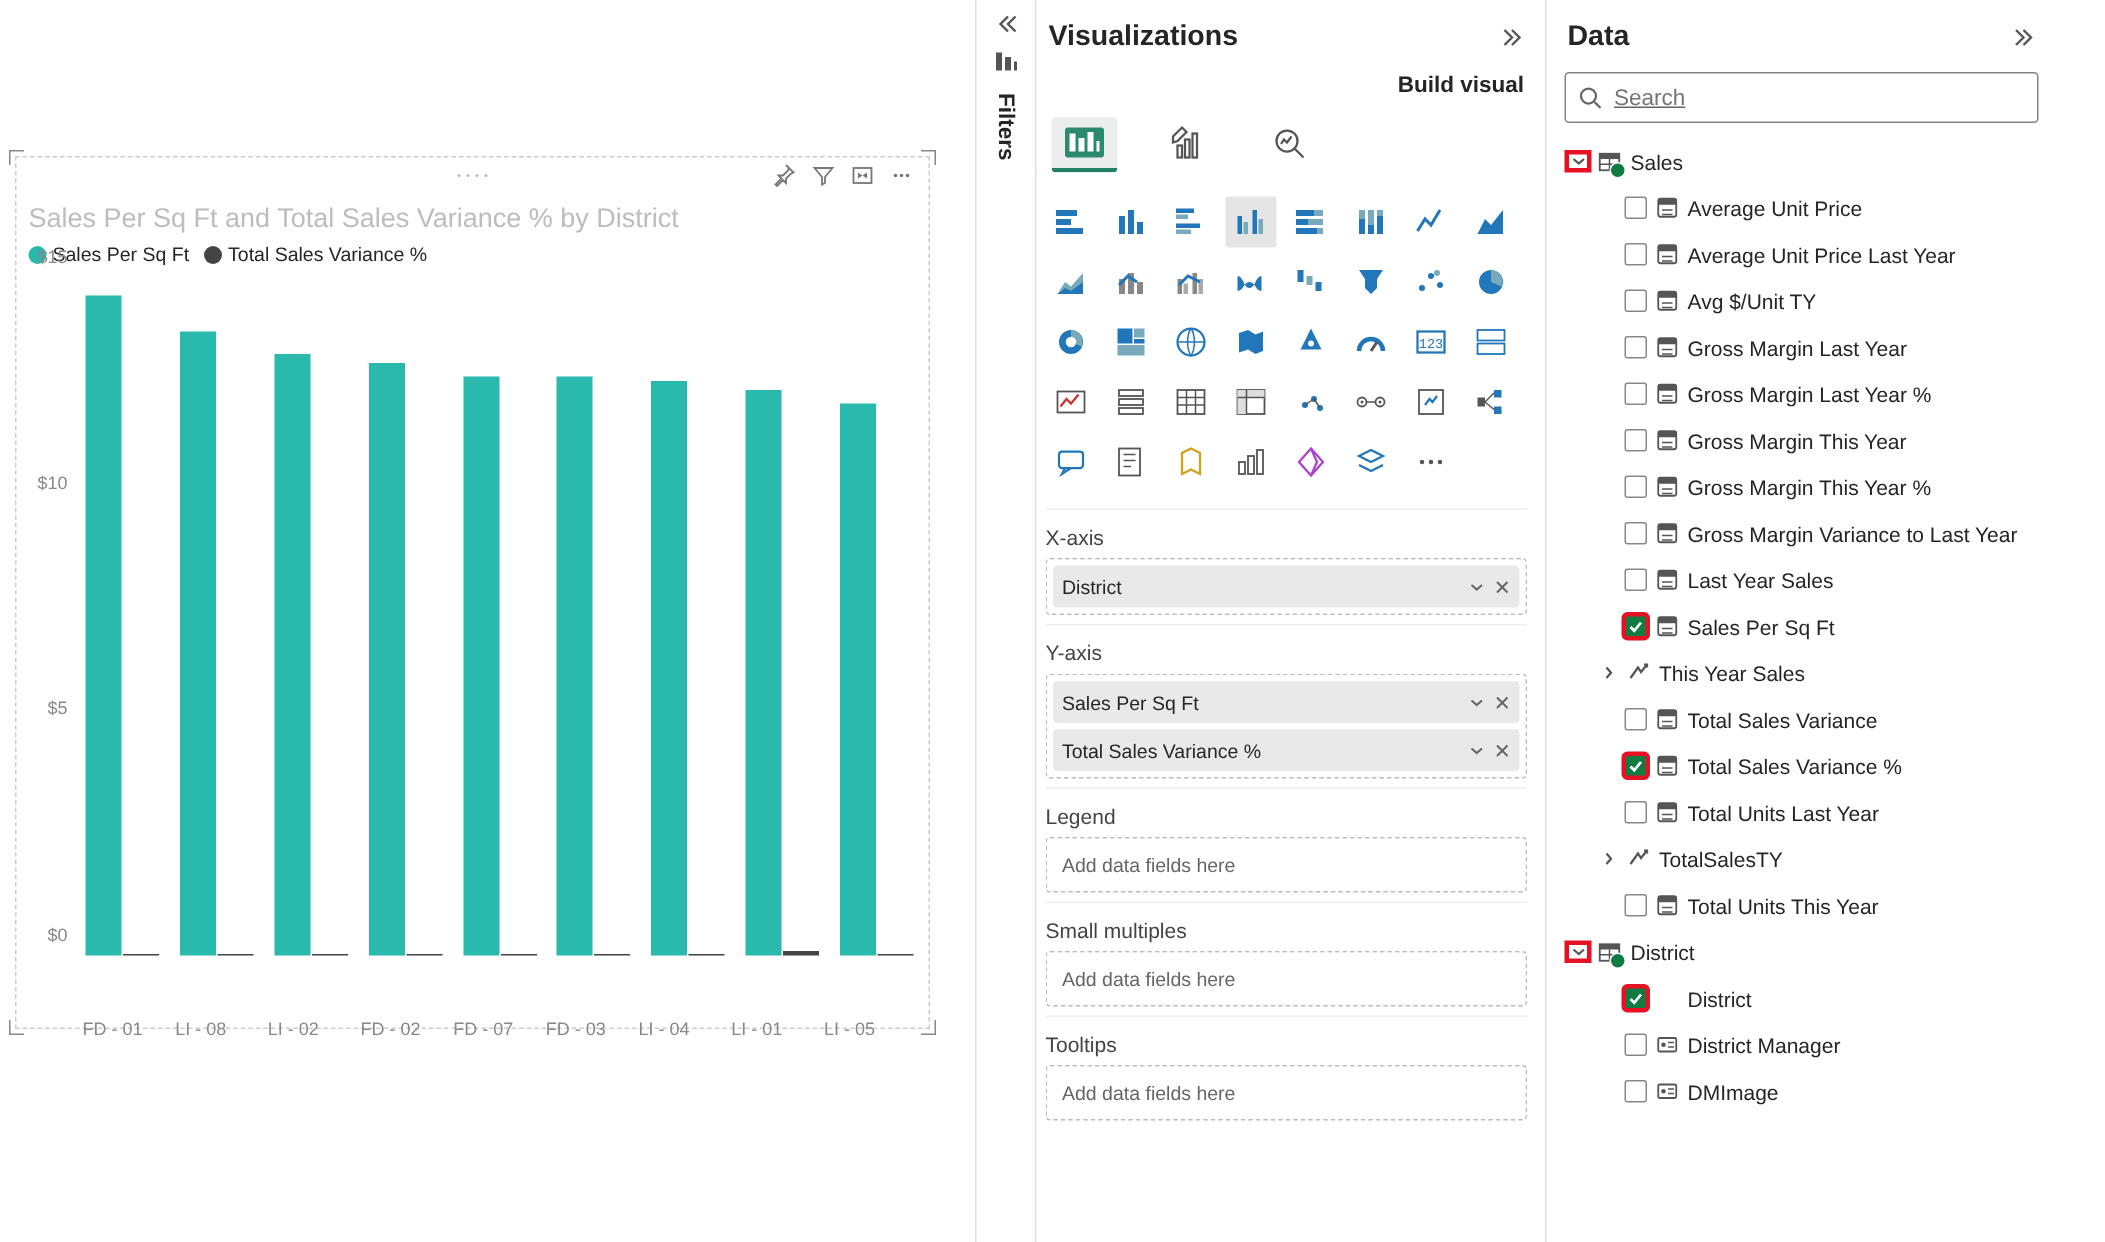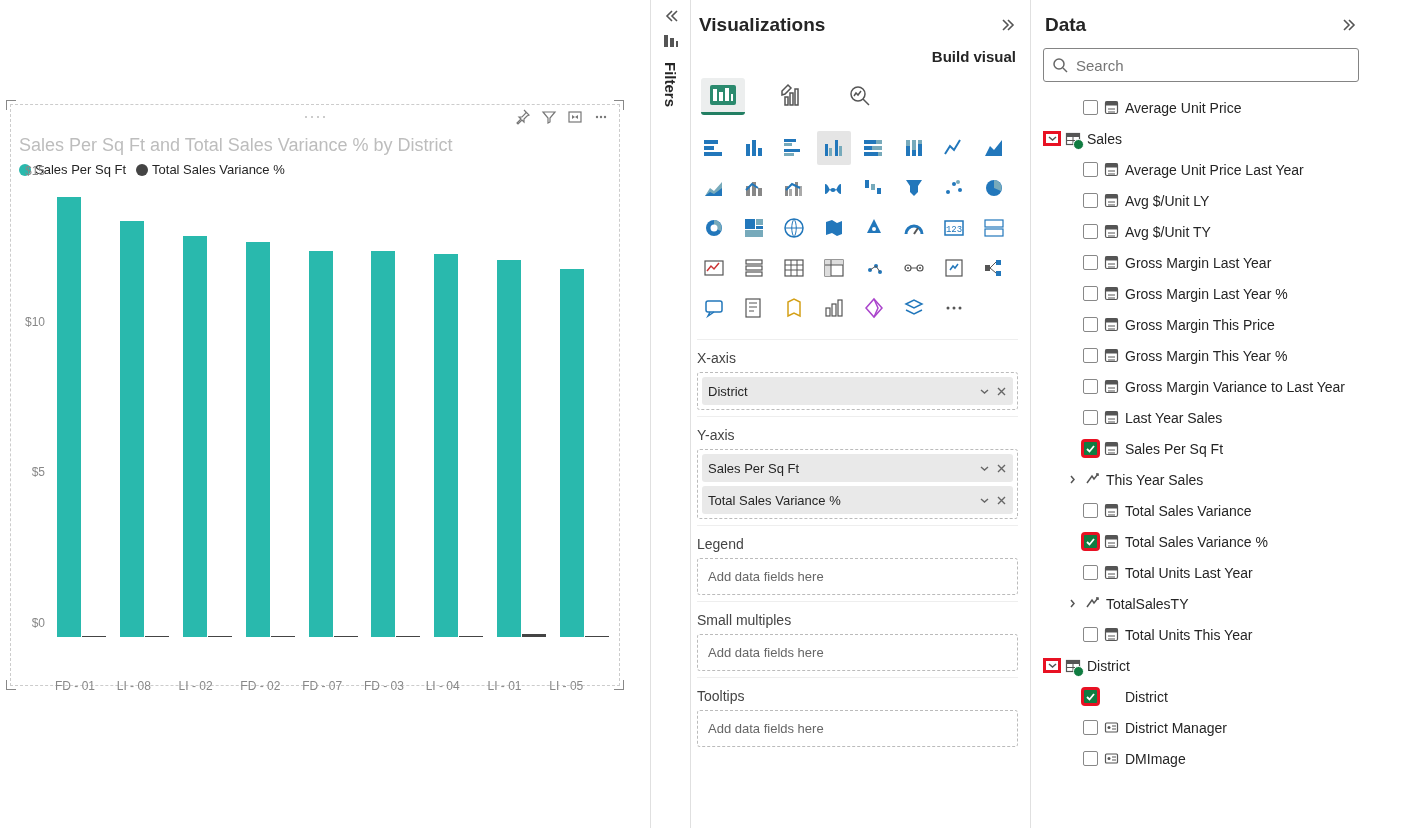--- a/index.html
+++ b/index.html
@@ -36,21 +36,21 @@
   .tab-btn.active { background:#eceeee; border-bottom:3px solid #237f63;}
   .viz-grid { display:grid; grid-template-columns: repeat(8, 34px); gap:6px; padding:6px 0 14px 0;font-family:Liberation Mono, monospace; }
   .viz-icon { width:34px; height:34px; display:flex; align-items:center; justify-content:center; border-radius:2px; color:#1f6fa8;}
   .viz-icon.selected { background:#e5e5e5; }
   .well-label { font-size:14px; color:#444; padding:10px 0 6px 0; border-top:1px solid #eee;}
   .well { border:1px dashed #bbb; border-radius:3px; padding:4px; min-height:34px; margin-bottom:6px;}
   .chip { background:#e9e9e9; border-radius:3px; height:28px; display:flex; align-items:center; justify-content:space-between; padding:0 6px; font-size:13px; margin-bottom:4px;}
   .chip:last-child{margin-bottom:0;}
   .chip .ctrls { display:flex; gap:6px; color:#666;}
   .placeholder { color:#666; font-size:13px; padding:6px 6px;}
-  .search-box { display:flex; align-items:center; gap:8px; border:1px solid #848484; border-radius:3px; height:34px; padding:0 8px; margin:6px 0 10px 0; font-size:15px; color:#666;}
+  .search-box { display:flex; align-items:center; gap:8px; border:1px solid #848484; border-radius:3px; height:34px; padding:0 8px; margin:6px 0 10px 0; font-size:15px; color:#666;text-decoration:underline;}
   .search-box input { border:none; outline:none; font-size:15px; flex:1; }
   .tree { font-size:14px; }
   .tree-row { display:flex; align-items:center; gap:6px; height:31px; padding-left:2px;}
   .tree-row.table-row { font-weight:400;}
   .tree-row .chev { width:14px; color:#555; display:flex; justify-content:center;}
   .tree-row .table-icon { position:relative; }
   .tree-row .green-dot { position:absolute; bottom:-3px; right:-3px; width:11px; height:11px; background:#107c41; border:1.5px solid #fff; border-radius:50%;}
   .tree-field { padding-left:40px; }
   .cb { width:15px; height:15px; border:1px solid #888; border-radius:2px; display:inline-flex; align-items:center; justify-content:center; }
   .cb.checked { background:#107c41; border-color:#107c41; color:#fff; }
@@ -596,32 +596,20 @@
   <div class="search-box">
     <span>
         <svg width="16" height="16" viewBox="0 0 16 16">
           <circle cx="7" cy="7" r="5" fill="none" stroke="#666" stroke-width="1.5"></circle>
           <line x1="11" y1="11" x2="15" y2="15" stroke="#666" stroke-width="1.5"></line>
         </svg>
       </span>
     <input placeholder="Search" style="">
   </div>
   <div class="tree" id="field-tree">
-      <div class="tree-row tree-field">
-        <span class="cb"></span>
-        <span class="field-icon">
-          <svg width="15" height="15" viewBox="0 0 15 15">
-            <rect x="1.5" y="1.5" width="12" height="12" rx="1.5" fill="none" stroke="#555" stroke-width="1.2"></rect>
-            <rect x="1.5" y="1.5" width="12" height="4" fill="#555"></rect>
-            <line x1="4" y1="9" x2="11" y2="9" stroke="#555"></line>
-            <line x1="4" y1="12" x2="11" y2="12" stroke="#555"></line>
-          </svg>
-        </span>
-        <span>Average Unit Price</span>
-      </div>
       <div class="tree-row table-row">
         <span class="chev hl-box">
           <svg width="11" height="11" viewBox="0 0 11 11">
             <path d="M2 4l3.5 3L9 4" fill="none" stroke="#555" stroke-width="1.5"></path>
           </svg>
         </span>
         <span class="table-icon">
           <svg width="16" height="16" viewBox="0 0 16 16">
             <rect x="1.5" y="2.5" width="13" height="11" fill="none" stroke="#555" stroke-width="1.2"></rect>
             <rect x="1.5" y="2.5" width="13" height="3.5" fill="#555"></rect>
@@ -635,44 +623,44 @@
       <div class="tree-row tree-field">
         <span class="cb"></span>
         <span class="field-icon">
           <svg width="15" height="15" viewBox="0 0 15 15">
             <rect x="1.5" y="1.5" width="12" height="12" rx="1.5" fill="none" stroke="#555" stroke-width="1.2"></rect>
             <rect x="1.5" y="1.5" width="12" height="4" fill="#555"></rect>
             <line x1="4" y1="9" x2="11" y2="9" stroke="#555"></line>
             <line x1="4" y1="12" x2="11" y2="12" stroke="#555"></line>
           </svg>
         </span>
+        <span>Average Unit Price</span>
+      </div>
+      <div class="tree-row tree-field">
+        <span class="cb"></span>
+        <span class="field-icon">
+          <svg width="15" height="15" viewBox="0 0 15 15">
+            <rect x="1.5" y="1.5" width="12" height="12" rx="1.5" fill="none" stroke="#555" stroke-width="1.2"></rect>
+            <rect x="1.5" y="1.5" width="12" height="4" fill="#555"></rect>
+            <line x1="4" y1="9" x2="11" y2="9" stroke="#555"></line>
+            <line x1="4" y1="12" x2="11" y2="12" stroke="#555"></line>
+          </svg>
+        </span>
         <span>Average Unit Price Last Year</span>
       </div>
       <div class="tree-row tree-field">
         <span class="cb"></span>
         <span class="field-icon">
           <svg width="15" height="15" viewBox="0 0 15 15">
             <rect x="1.5" y="1.5" width="12" height="12" rx="1.5" fill="none" stroke="#555" stroke-width="1.2"></rect>
             <rect x="1.5" y="1.5" width="12" height="4" fill="#555"></rect>
             <line x1="4" y1="9" x2="11" y2="9" stroke="#555"></line>
             <line x1="4" y1="12" x2="11" y2="12" stroke="#555"></line>
           </svg>
         </span>
-        <span>Avg $/Unit LY</span>
-      </div>
-      <div class="tree-row tree-field">
-        <span class="cb"></span>
-        <span class="field-icon">
-          <svg width="15" height="15" viewBox="0 0 15 15">
-            <rect x="1.5" y="1.5" width="12" height="12" rx="1.5" fill="none" stroke="#555" stroke-width="1.2"></rect>
-            <rect x="1.5" y="1.5" width="12" height="4" fill="#555"></rect>
-            <line x1="4" y1="9" x2="11" y2="9" stroke="#555"></line>
-            <line x1="4" y1="12" x2="11" y2="12" stroke="#555"></line>
-          </svg>
-        </span>
         <span>Avg $/Unit TY</span>
       </div>
       <div class="tree-row tree-field">
         <span class="cb"></span>
         <span class="field-icon">
           <svg width="15" height="15" viewBox="0 0 15 15">
             <rect x="1.5" y="1.5" width="12" height="12" rx="1.5" fill="none" stroke="#555" stroke-width="1.2"></rect>
             <rect x="1.5" y="1.5" width="12" height="4" fill="#555"></rect>
             <line x1="4" y1="9" x2="11" y2="9" stroke="#555"></line>
             <line x1="4" y1="12" x2="11" y2="12" stroke="#555"></line>
@@ -695,21 +683,21 @@
       <div class="tree-row tree-field">
         <span class="cb"></span>
         <span class="field-icon">
           <svg width="15" height="15" viewBox="0 0 15 15">
             <rect x="1.5" y="1.5" width="12" height="12" rx="1.5" fill="none" stroke="#555" stroke-width="1.2"></rect>
             <rect x="1.5" y="1.5" width="12" height="4" fill="#555"></rect>
             <line x1="4" y1="9" x2="11" y2="9" stroke="#555"></line>
             <line x1="4" y1="12" x2="11" y2="12" stroke="#555"></line>
           </svg>
         </span>
-        <span>Gross Margin This Price</span>
+        <span>Gross Margin This Year</span>
       </div>
       <div class="tree-row tree-field">
         <span class="cb"></span>
         <span class="field-icon">
           <svg width="15" height="15" viewBox="0 0 15 15">
             <rect x="1.5" y="1.5" width="12" height="12" rx="1.5" fill="none" stroke="#555" stroke-width="1.2"></rect>
             <rect x="1.5" y="1.5" width="12" height="4" fill="#555"></rect>
             <line x1="4" y1="9" x2="11" y2="9" stroke="#555"></line>
             <line x1="4" y1="12" x2="11" y2="12" stroke="#555"></line>
           </svg>

